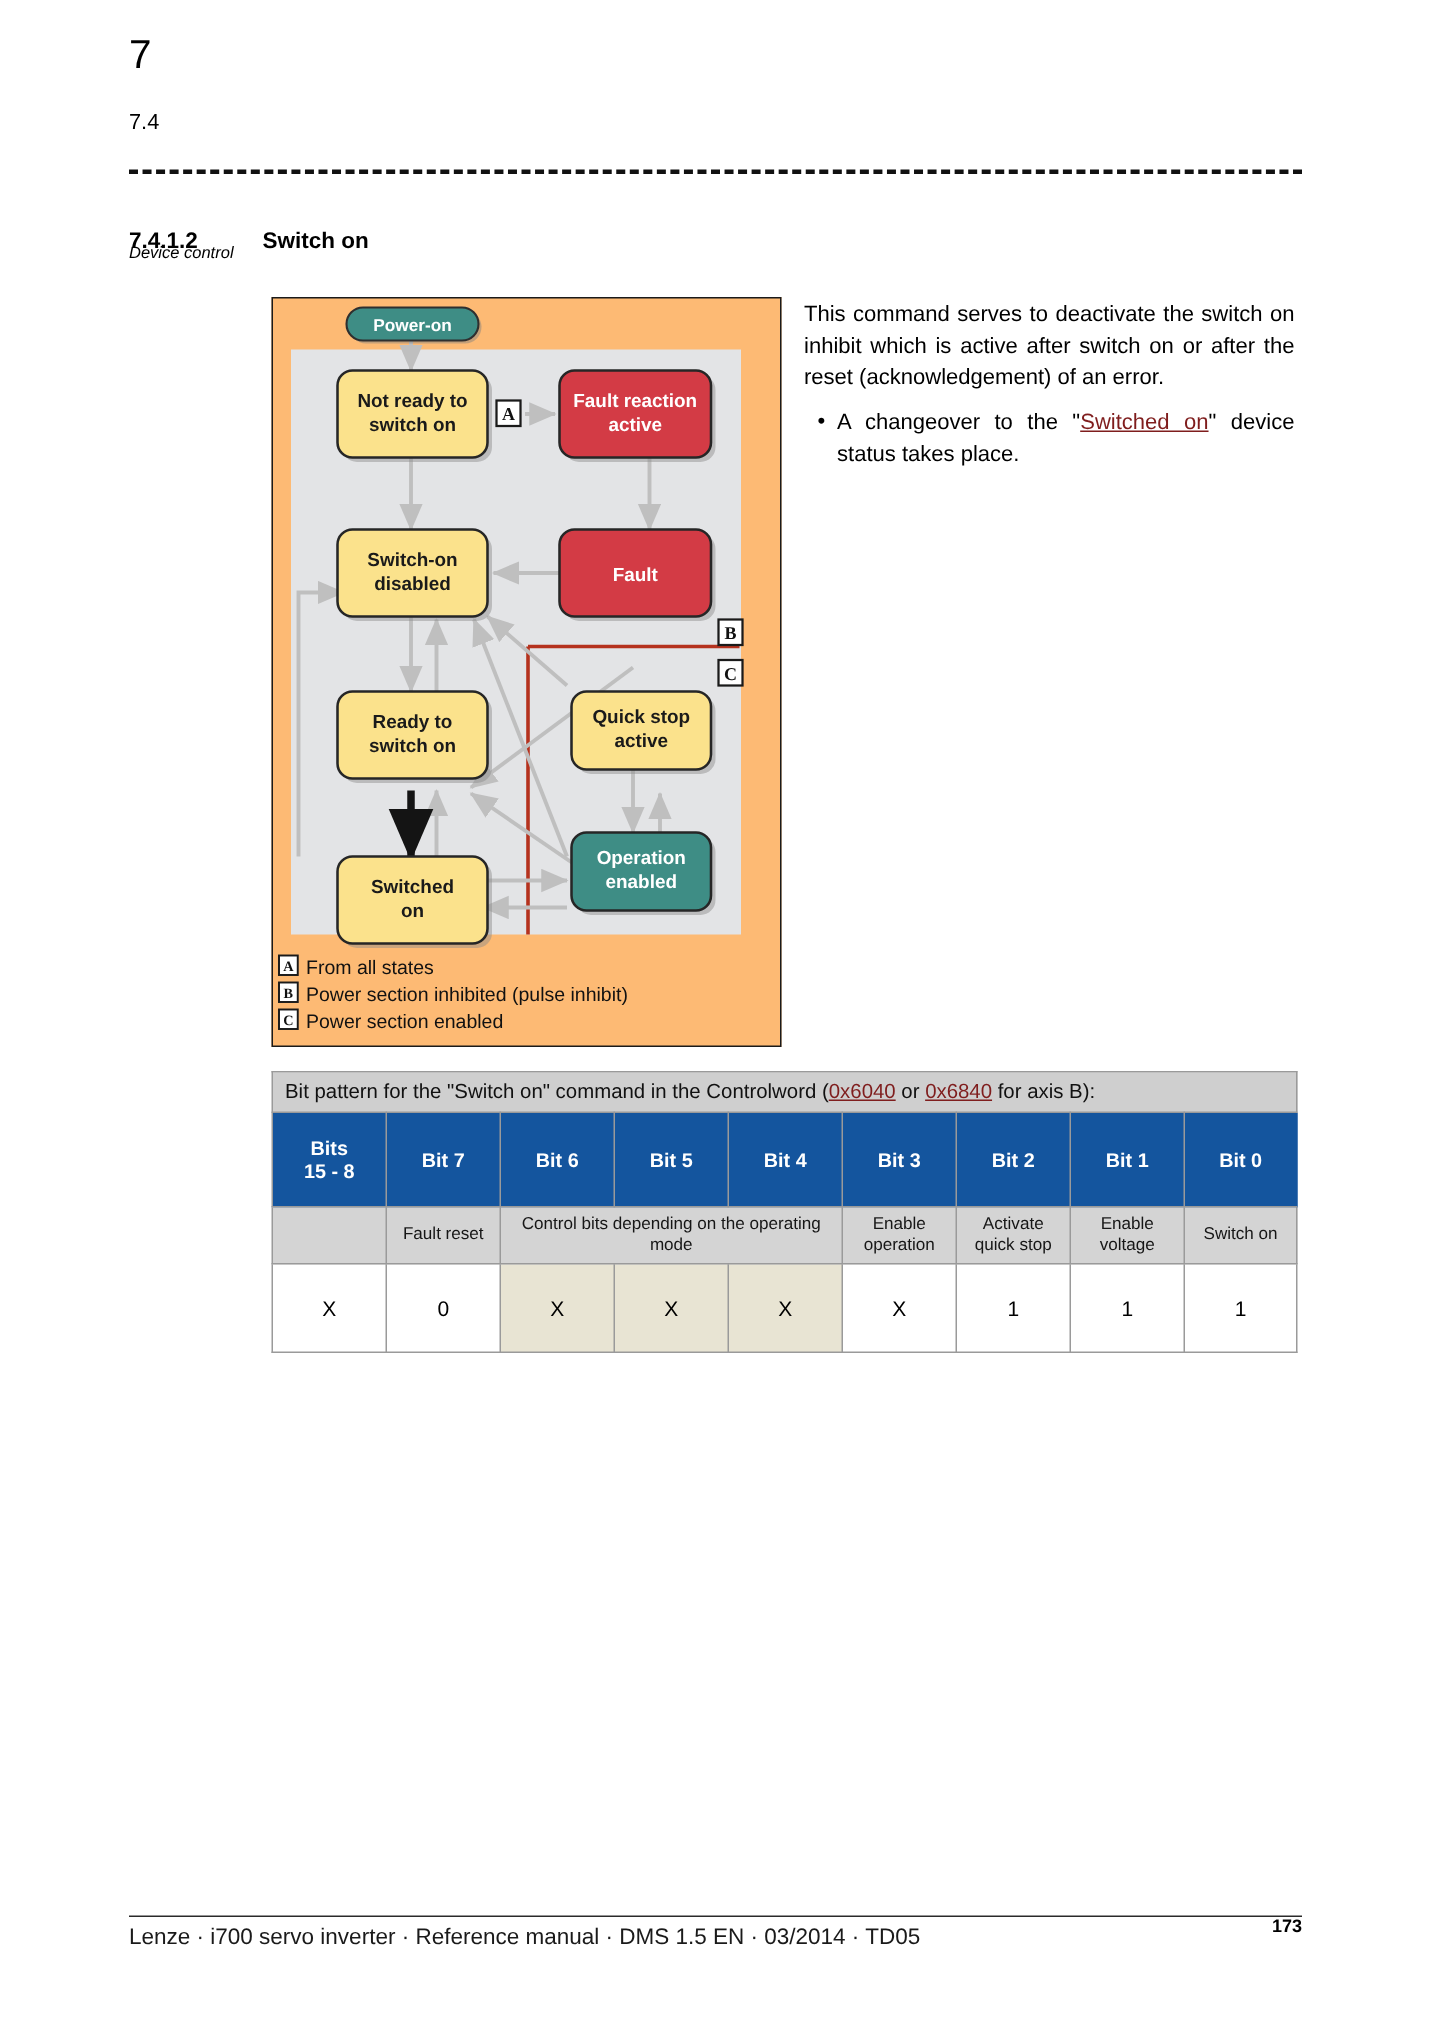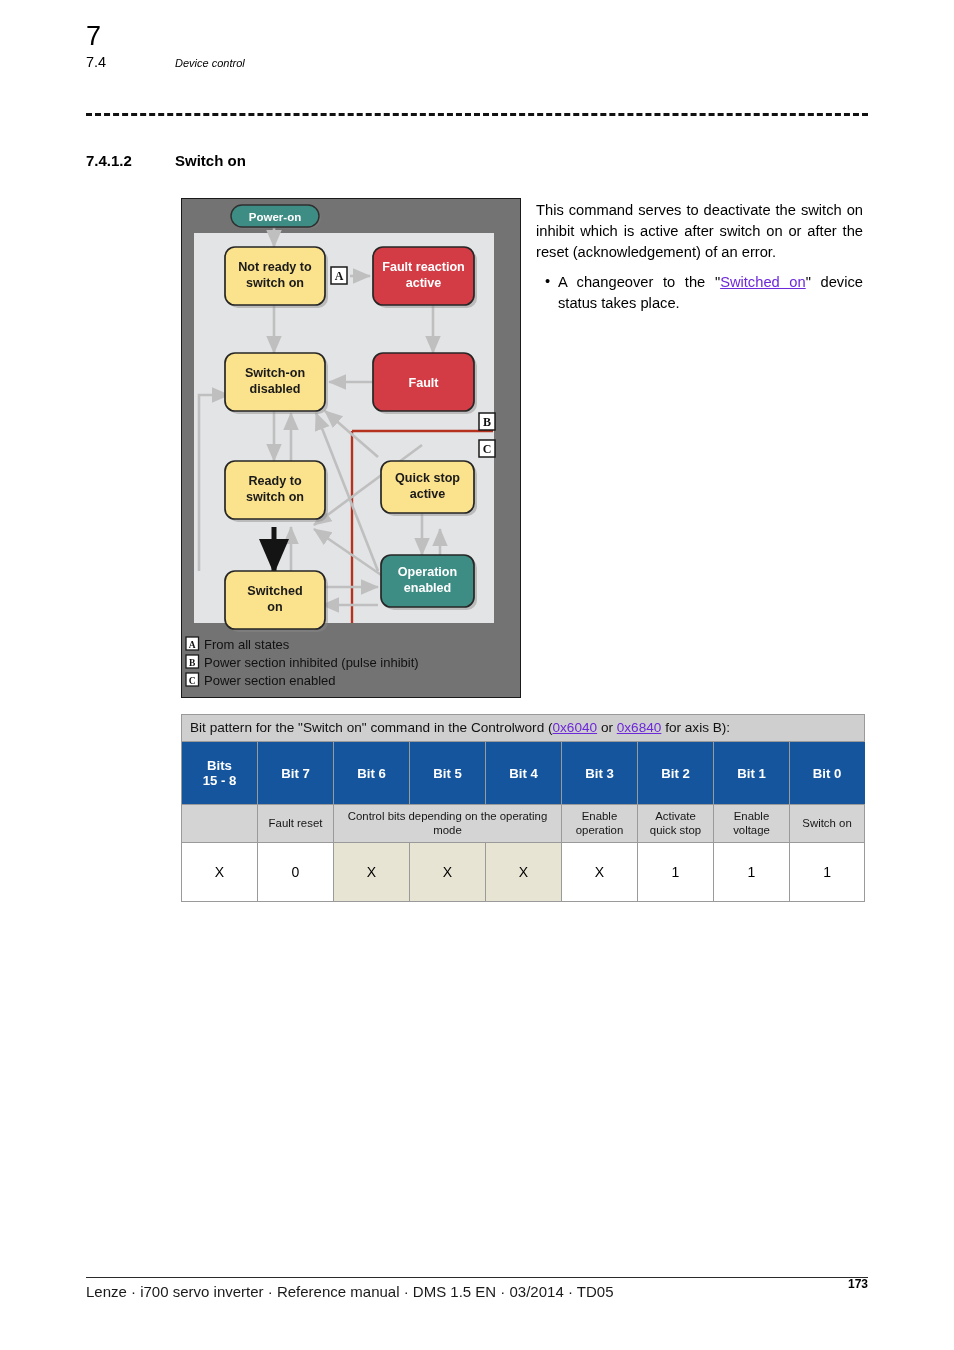--- a/index.html
+++ b/index.html
@@ -33,21 +33,22 @@
     font-size: 27px;
     font-weight: 400;
     line-height: 1.05;
   }
   .hdr-title {
     font-size: 27px;
     font-weight: 400;
     line-height: 1.05;
   }
   .hdr-row.sub {
-    margin-top: 4px;
+    margin-top: 24px;
+    flex-direction: column;
   }
   .hdr-sub-num {
     width: 89px;
     flex: 0 0 89px;
     font-size: 14.5px;
     font-weight: 400;
   }
   .hdr-sub-title {
     font-size: 11px;
     font-weight: 400;
@@ -83,21 +84,21 @@
   }
 
   
   .figure {
     position: absolute;
     left: 181px;
     top: 198px;
     width: 340px;
     height: 500px;
     border: 1.6px solid #1a1a1a;
-    background: #737373;
+    background: #fdba74;
     box-sizing: border-box;
   }
   .figure svg { display: block; }
 
   
   .body-text {
     position: absolute;
     left: 536px;
     top: 200px;
     width: 327px;
@@ -117,21 +118,21 @@
     font-size: 14.7px;
     line-height: 1.43;
   }
   .bullet-list li::before {
     content: "\2022";
     position: absolute;
     left: 9px;
     top: -1px;
   }
   a.doclink {
-    color: #6d28d9;
+    color: #7f1d1d;
   }
 
   
   .bit-table {
     position: absolute;
     left: 181px;
     top: 714px;
     width: 683px;
     border-collapse: collapse;
     table-layout: fixed;

